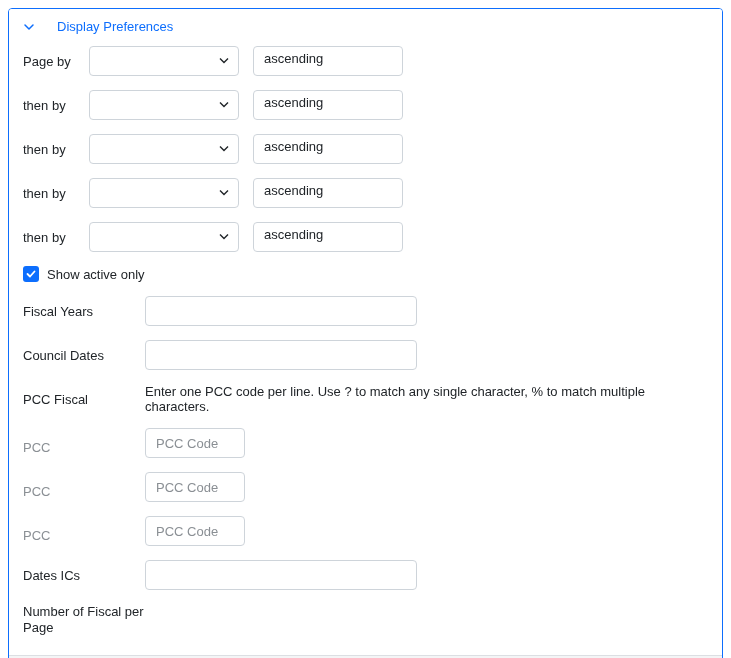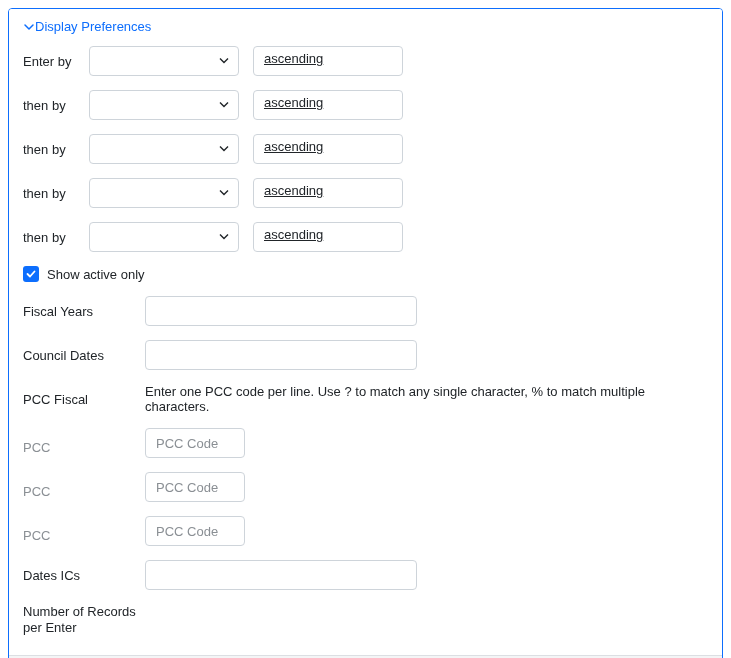--- a/index.html
+++ b/index.html
@@ -14,21 +14,21 @@
   .panel {
     width: 715px;
     border: 1px solid #0d6efd;
     border-radius: 4px;
     overflow: hidden;
   }
   .panel-header {
     padding: 10px 14px 8px 14px;
     display: flex;
     align-items: center;
-    gap: 0;
+    gap: 22px;
     color: #0d6efd;
     font-size: 13px;
     cursor: pointer;
     background:#fff;
   }
   .panel-header .chev svg { display:block; }
   .panel-body {
     padding: 4px 14px 14px 14px;
     background:#fff;
   }
@@ -50,21 +50,20 @@
   .label-col-wide.faded { color: #8a8f94; margin-top: 8px; }
   .sel {
     height: 30px;
     border: 1px solid #ced4da;
     border-radius: 4px;
     padding: 4px 28px 4px 10px;
     background: #fff;
     font: inherit;
     color:#212529;
     position: relative;
-    text-decoration: underline;
   }
   .sel-wrap {
     position: relative;
     display: inline-block;
   }
   .sel-wrap .caret {
     position: absolute;
     right: 10px;
     top: 50%;
     transform: translateY(-50%);
@@ -124,21 +123,21 @@
       <svg width="12" height="12" viewBox="0 0 12 12">
           <path d="M2 4 L6 8 L10 4" fill="none" stroke="#0d6efd" stroke-width="1.5" stroke-linecap="round" stroke-linejoin="round"></path>
         </svg>
     </span>
     <span>Display Preferences</span>
   </div>
 
   <div class="panel-body">
 
     <div class="row">
-      <div class="label-col">Enter by</div>
+      <div class="label-col">Page by</div>
       <div class="sel-wrap">
         <div class="sel sort-field"></div>
         <span class="caret"><svg width="10" height="10" viewBox="0 0 10 10">
               <path d="M1 3 L5 7 L9 3" fill="none" stroke="#212529" stroke-width="1.4"></path>
             </svg></span>
       </div>
       <div class="sel-wrap sort-dir-wrap">
         <div class="sel sort-dir">ascending</div>
       </div>
     </div>
@@ -231,21 +230,21 @@
       <div class="label-col-wide faded">PCC</div>
       <input class="txt txt-small" placeholder="PCC Code" style="">
     </div>
 
     <div class="row">
       <div class="label-col-wide">Dates ICs</div>
       <input class="txt txt-wide" value="" style="">
     </div>
 
     <div class="row" style="margin-bottom:4px">
-      <div class="label-col-wide two-line">Number of Records per Enter</div>
+      <div class="label-col-wide two-line">Number of Fiscal per Page</div>
     </div>
 
   </div>
 
   <div class="footer">
     
     
     
     
   </div>

